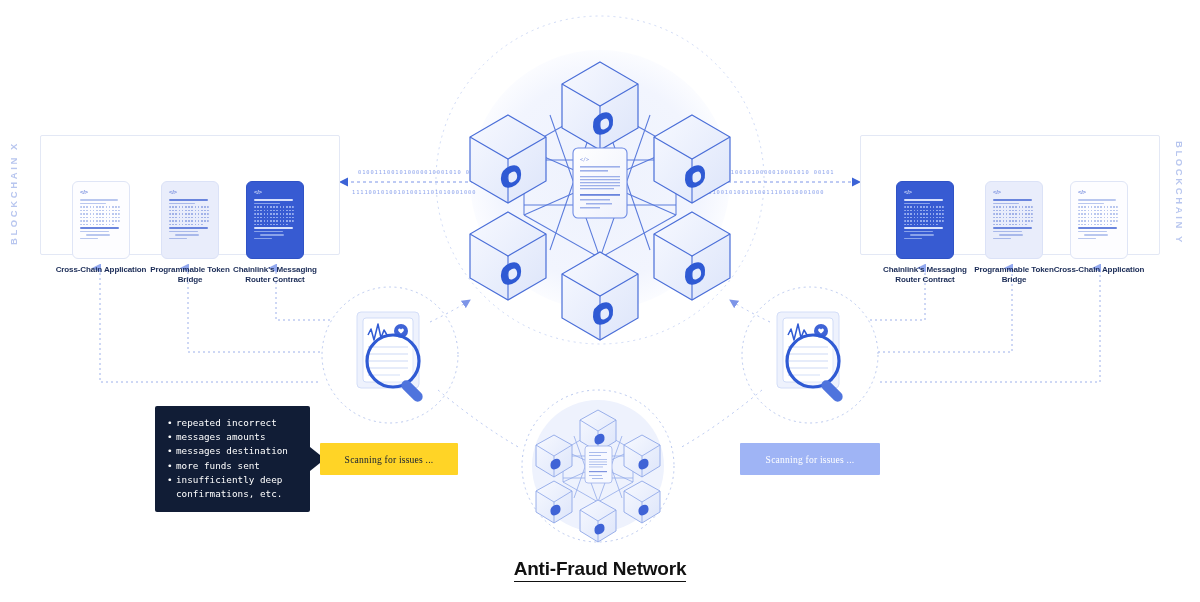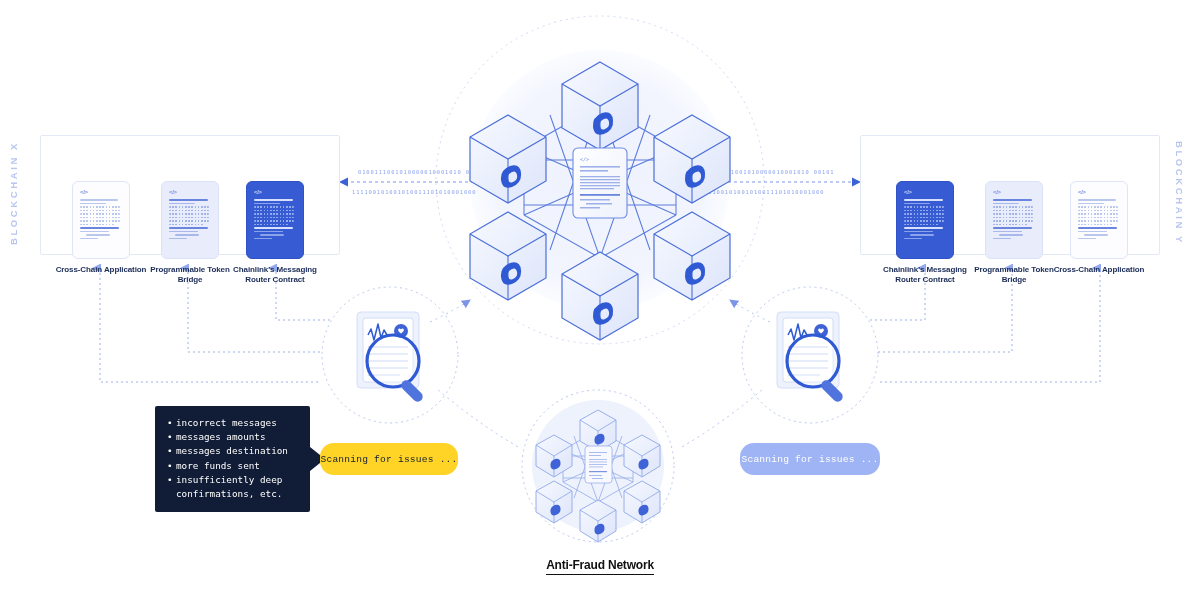--- a/index.html
+++ b/index.html
@@ -87,37 +87,37 @@
   #issues-box li {
     color: #ffffff; font-size: 9.3px; line-height: 14.2px;
     font-family: "DejaVu Sans Mono", monospace;
     position: relative; padding-left: 9px; white-space: pre-line;
   }
   #issues-box li::before {
     content: "\2022"; position: absolute; left: 0; top: 0; color: #ffffff;
   }
 
   .badge {
-    position: absolute; border-radius: 14px;
-    font-family: Liberation Mono, monospace;
+    position: absolute; border-radius: 1px;
+    font-family: Liberation Serif, serif;
     font-size: 9.6px; letter-spacing: 0.2px;
     display: flex; align-items: center; justify-content: center;
   }
   #badge-left {
     left: 320px; top: 443px; width: 138px; height: 32px;
     background: #ffd426; color: #111d36;
   }
   #badge-right {
     left: 740px; top: 443px; width: 140px; height: 32px;
     background: #9fb4f5; color: #ffffff;
   }
 
   #title {
     position: absolute; left: 0; top: 558px; width: 1200px;
-    text-align: center; font-size: 12px; font-weight: 700;
+    text-align: center; font-size: 19px; font-weight: 700;
     color: #111111; letter-spacing: -0.2px;
   }
   #title span { border-bottom: 1.6px solid #111111; padding-bottom: 2px; }
 </style>
 </head>
 <body>
 
 <div id="stage">
 
   <svg class="layer" viewBox="0 0 1200 602">
@@ -604,21 +604,21 @@
     <div class="node-caption">Cross-Chain
 Application</div>
   </div>
 
   <svg class="layer" viewBox="0 0 1200 602">
     <path d="M310 447 L325 459 L310 471 Z" fill="#111d36"></path>
   </svg>
 
   <div id="issues-box">
     <ul>
-      <li>incorrect messages</li>
+      <li>repeated incorrect</li>
       <li>messages amounts</li>
       <li>messages destination</li>
       <li>more funds sent</li>
       <li>insufficiently deep
   confirmations, etc.</li>
     </ul>
   </div>
 
   <div class="badge" id="badge-left">Scanning for issues ...</div>
   <div class="badge" id="badge-right">Scanning for issues ...</div>

